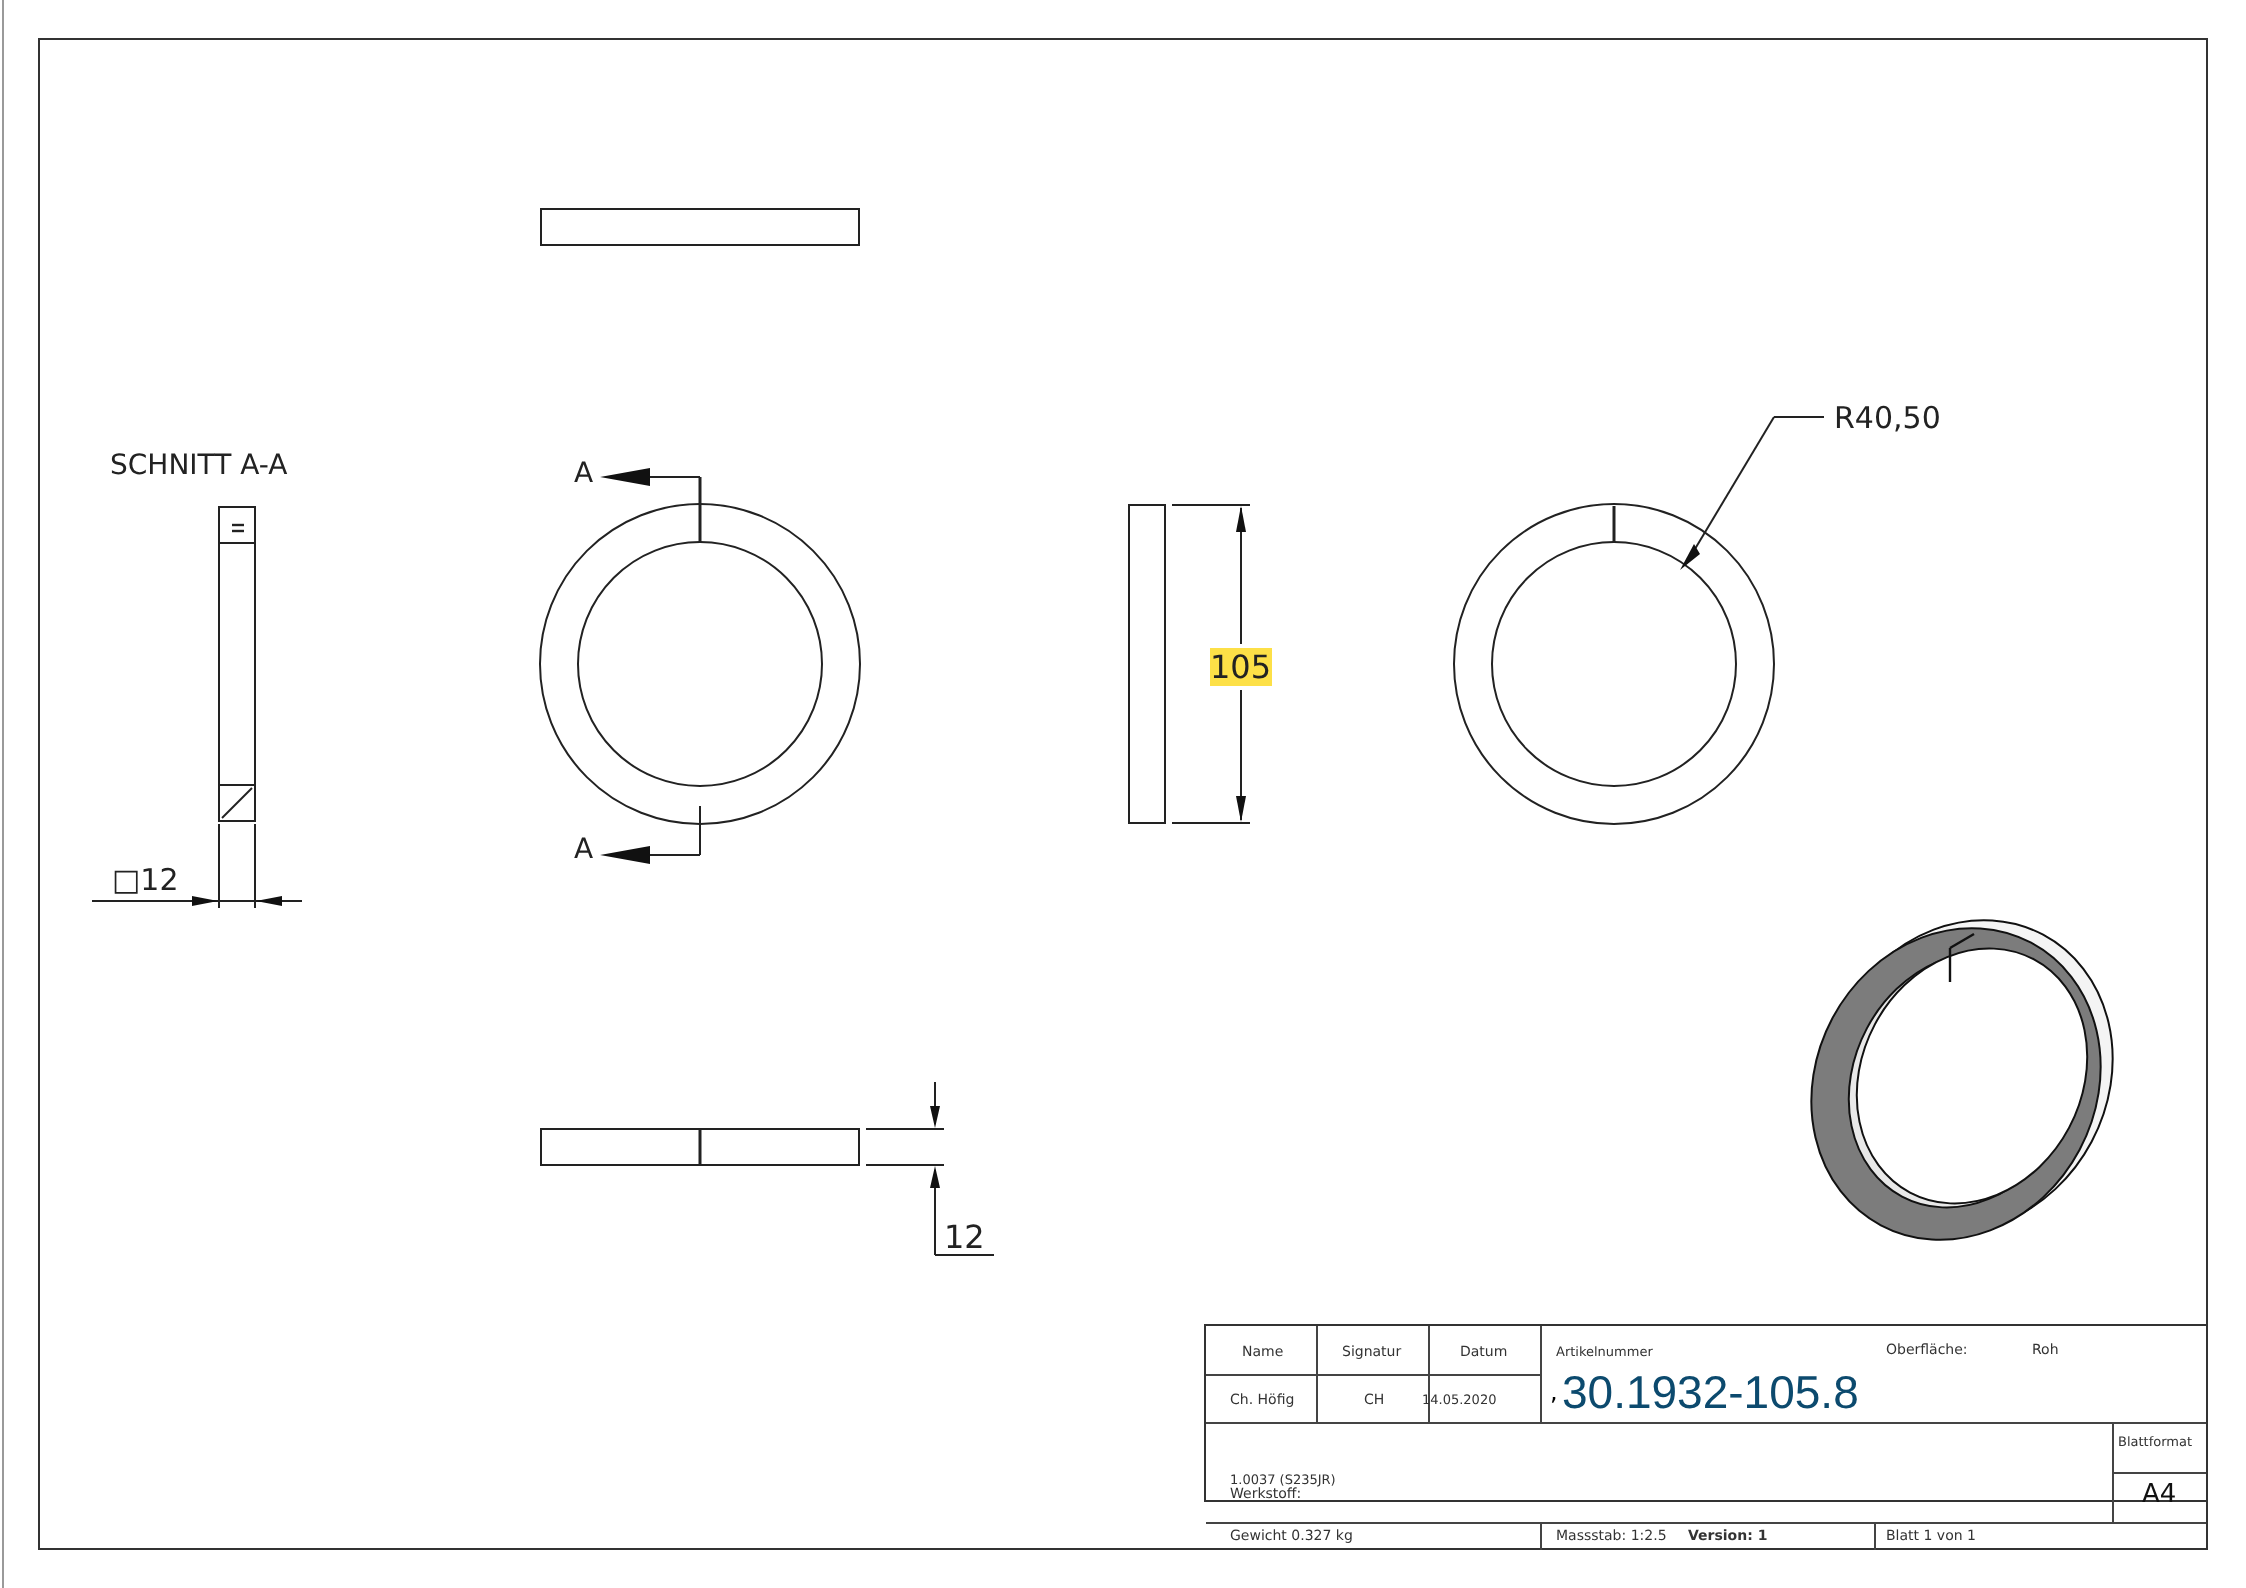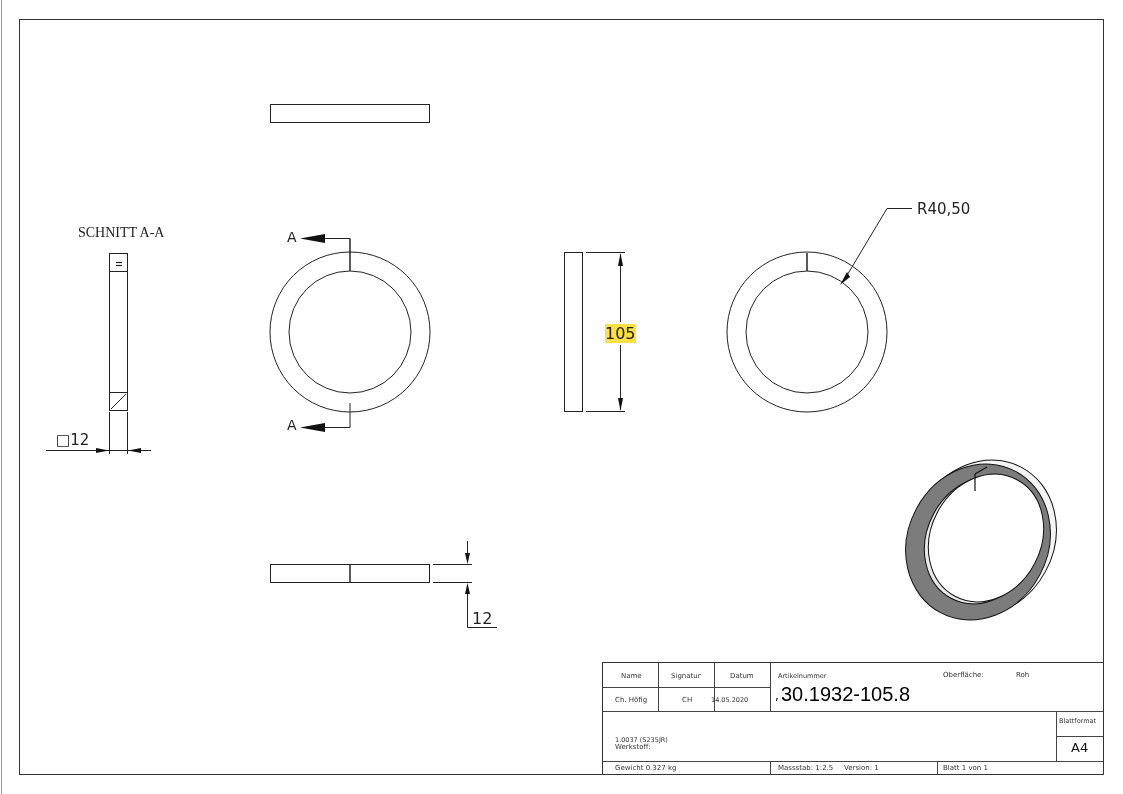--- a/index.html
+++ b/index.html
@@ -1,21 +1,21 @@
 <!DOCTYPE html>
 <html><head>
 <meta charset="utf-8">
 <style>
   html, body { margin: 0; padding: 0; background: #ffffff; }
   body { width: 1123px; height: 794px; position: relative; overflow: hidden; font-family: "DejaVu Sans", sans-serif; }
   .edge-left { position: absolute; left: 1px; top: 0; width: 1px; height: 794px; background: #9a9a9a; }
   .frame { position: absolute; left: 19px; top: 19px; width: 1085px; height: 756px; border: 1px solid #333; box-sizing: border-box; }
   svg.drawing { position: absolute; left: 0; top: 0; }
   .lbl { position: absolute; color: #222; white-space: nowrap; }
-  .title-block { position: absolute; left: 602px; top: 662px; width: 502px; height: 113px; border: 1px solid #333; box-sizing: border-box; font-size: 7px; color: #333; }
+  .title-block { position: absolute; left: 602px; top: 662px; width: 502px; height: 89px; border: 1px solid #333; box-sizing: border-box; font-size: 7px; color: #333; }
   .tb-line { position: absolute; background: #444; }
   .tb-txt { position: absolute; white-space: nowrap; }
 </style>
 </head>
 <body>
 
 <div class="edge-left"></div>
 <div class="frame"></div>
 
 <svg class="drawing" width="1123" height="794" viewBox="0 0 1123 794">
@@ -84,21 +84,21 @@
   <g stroke="#111" stroke-width="1">
     <ellipse cx="984" cy="538" rx="70" ry="80" transform="rotate(28 984 538)" fill="#f4f4f4"></ellipse>
     <ellipse cx="978" cy="542" rx="70" ry="80" transform="rotate(28 978 542)" fill="#7c7c7c"></ellipse>
     <ellipse cx="982" cy="540" rx="55" ry="66" transform="rotate(28 982 540)" fill="#e8e8e8"></ellipse>
     <ellipse cx="986" cy="538" rx="55" ry="66" transform="rotate(28 986 538)" fill="#ffffff"></ellipse>
     <line x1="975" y1="474" x2="975" y2="491" stroke-width="1.2"></line>
     <line x1="975" y1="474" x2="987" y2="467" stroke-width="1.2"></line>
   </g>
 </svg>
 
-<div class="lbl" style="left:78px;top:225px;font-size:14px;font-family:Liberation Serif, serif;">SCHNITT A-A</div>
+<div class="lbl" style="left:55px;top:225px;font-size:14px;">SCHNITT A-A</div>
 <div class="lbl" style="left:287px;top:229px;font-size:14px;">A</div>
 <div class="lbl" style="left:287px;top:417px;font-size:14px;">A</div>
 <div class="lbl" style="left:56px;top:431px;font-size:15px;">□12</div>
 <div class="lbl" style="left:605px;top:324px;font-size:16px;background:#fde047;">105</div>
 <div class="lbl" style="left:917px;top:200px;font-size:15px;">R40,50</div>
 <div class="lbl" style="left:472px;top:609px;font-size:16px;">12</div>
 
 <div class="title-block">
   <div class="tb-line" style="left:0;top:24px;width:167px;height:1px;"></div>
   <div class="tb-line" style="left:0;top:48px;width:500px;height:1px;"></div>
@@ -112,24 +112,24 @@
   <div class="tb-line" style="left:453px;top:73px;width:47px;height:1px;"></div>
 
   <div class="tb-txt" style="left:18px;top:9px;">Name</div>
   <div class="tb-txt" style="left:68px;top:9px;">Signatur</div>
   <div class="tb-txt" style="left:127px;top:9px;">Datum</div>
   <div class="tb-txt" style="left:12px;top:33px;">Ch. Höfig</div>
   <div class="tb-txt" style="left:79px;top:33px;">CH</div>
   <div class="tb-txt" style="left:108px;top:33px;font-size:6.5px;text-align:right;">14.05.2020</div>
   <div class="tb-txt" style="left:175px;top:9px;font-size:6.5px;">Artikelnummer</div>
   <div class="tb-txt" style="left:172px;top:26px;font-size:12px;color:#000;">,</div>
-  <div class="tb-txt" style="left:178px;top:20px;font-size:20px;color:#000000;font-family:'Liberation Sans',sans-serif;">30.1932-105.8</div>
+  <div class="tb-txt" style="left:178px;top:20px;font-size:23px;color:#0c4a6e;font-family:'Liberation Sans',sans-serif;">30.1932-105.8</div>
   <div class="tb-txt" style="left:340px;top:8px;">Oberfläche:</div>
   <div class="tb-txt" style="left:389px;top:8px;margin-left:24px;">Roh</div>
   <div class="tb-txt" style="left:12px;top:54px;margin-top:26px;">Werkstoff:</div>
   <div class="tb-txt" style="left:12px;top:73px;font-size:6.5px;">1.0037 (S235JR)</div>
   <div class="tb-txt" style="left:456px;top:54px;font-size:6.5px;">Blattformat</div>
   <div class="tb-txt" style="left:468px;top:77px;font-size:13px;color:#111;">A4</div>
   <div class="tb-txt" style="left:12px;top:101px;">Gewicht 0.327 kg</div>
   <div class="tb-txt" style="left:175px;top:101px;">Massstab: 1:2.5</div>
-  <div class="tb-txt" style="left:241px;top:101px;">Version: 1</div>
+  <div class="tb-txt" style="left:241px;top:101px;font-weight:bold;">Version: 1</div>
   <div class="tb-txt" style="left:340px;top:101px;">Blatt 1 von 1</div>
 </div>
 
 </body></html>

